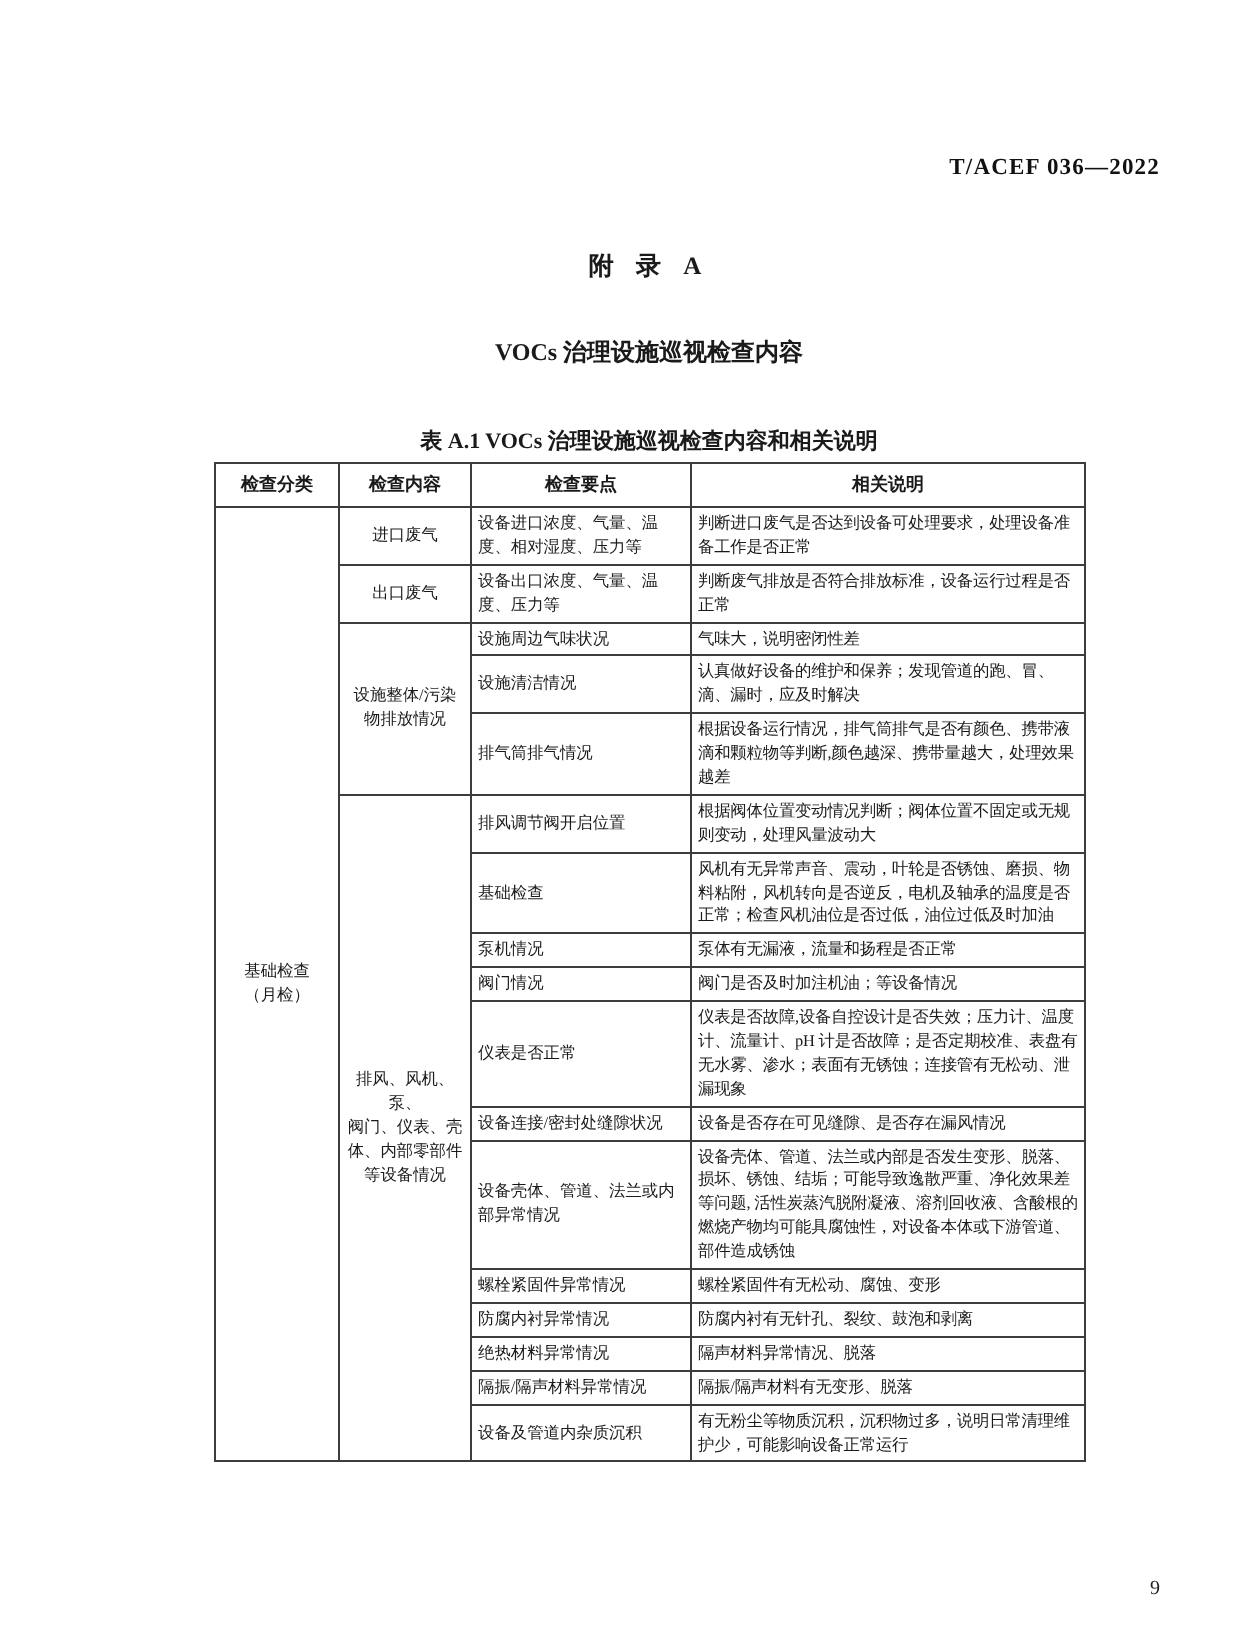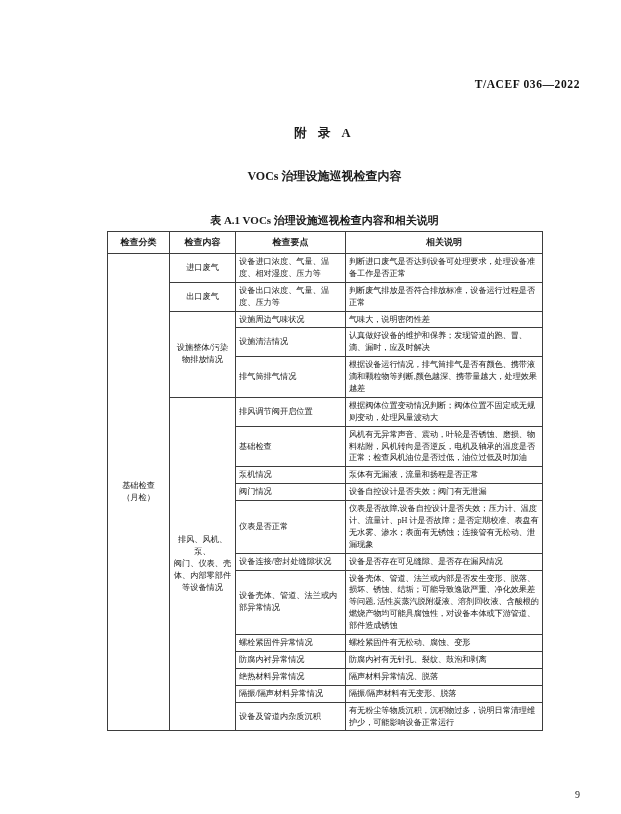--- a/index.html
+++ b/index.html
@@ -196,21 +196,21 @@
       <tr>
         <td class="c-left">基础检查</td>
         <td class="c-desc">风机有无异常声音、震动，叶轮是否锈蚀、磨损、物料粘附，风机转向是否逆反，电机及轴承的温度是否正常；检查风机油位是否过低，油位过低及时加油</td>
       </tr>
       <tr>
         <td class="c-left">泵机情况</td>
         <td class="c-desc">泵体有无漏液，流量和扬程是否正常</td>
       </tr>
       <tr>
         <td class="c-left">阀门情况</td>
-        <td class="c-desc">设备自控设计是否失效；阀门有无泄漏</td>
+        <td class="c-desc">阀门是否及时加注机油；等设备情况</td>
       </tr>
       <tr>
         <td class="c-left">仪表是否正常</td>
         <td class="c-desc">仪表是否故障,设备自控设计是否失效；压力计、温度计、流量计、pH 计是否故障；是否定期校准、表盘有无水雾、渗水；表面有无锈蚀；连接管有无松动、泄漏现象</td>
       </tr>
       <tr>
         <td class="c-left">设备连接/密封处缝隙状况</td>
         <td class="c-desc">设备是否存在可见缝隙、是否存在漏风情况</td>
       </tr>
       <tr>

